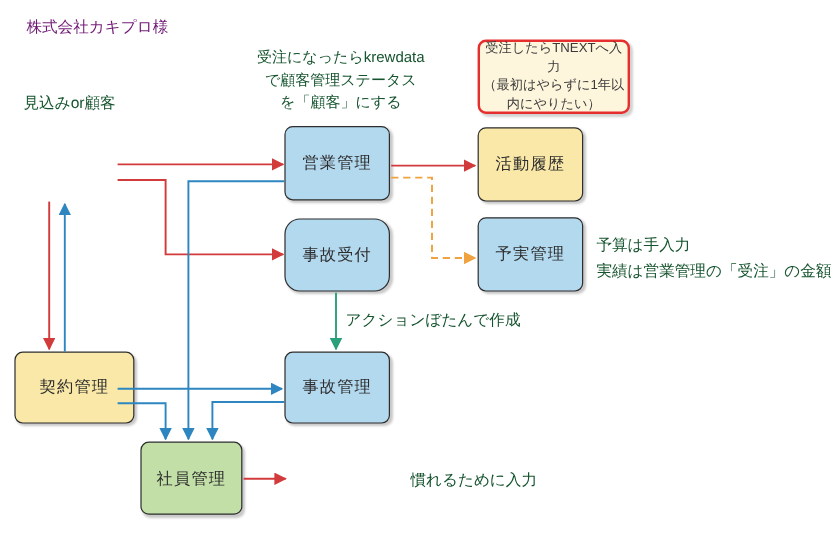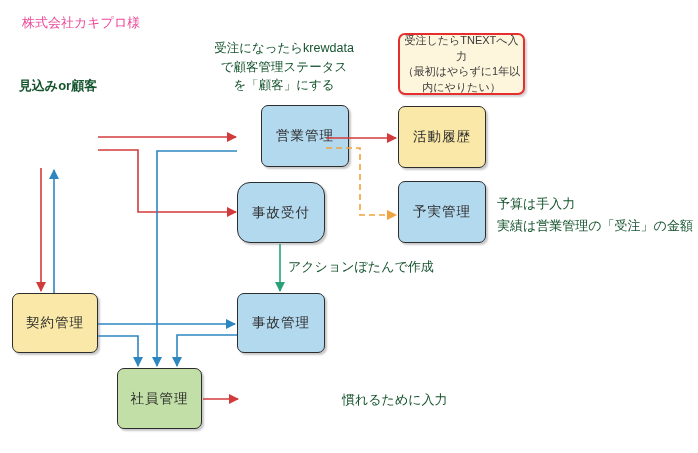--- a/index.html
+++ b/index.html
@@ -1,41 +1,41 @@
 <!DOCTYPE html>
 <html style="--background: #ffffff; --box-border: #2d2d2d; --green-fill: #c1dfa6; --blue-fill: #b3d9ef; --yellow-fill: #f9e8a7; --note-fill: #fdf5dc; --note-border: #e62e2e; --red-arrow: #d23b3b; --blue-arrow: #2e86c1; --teal-arrow: #29a07a; --orange-arrow: #f0a23e; --text: #2d2d2d;"><head>
 <meta charset="utf-8">
 <style>
   html,body{margin:0;padding:0;background:#fff;}
   .canvas{
     position:relative;width:698px;height:453px;background:#fff;overflow:hidden;
     font-family:"Liberation Sans","DejaVu Sans",sans-serif;color:#2d2d2d;
   }
-  .title{position:absolute;left:22px;top:14px;font-size:13px;color:#ec4899;}
+  .title{position:absolute;left:22px;top:14px;font-size:13px;color:#701a75;}
   .ann{position:absolute;font-size:13px;color:#14532d;white-space:pre-line;}
   .ann.center{text-align:center;}
-  .ann-prospect{left:2px;top:77px;width:112px;font-weight:bold;}
+  .ann-prospect{left:2px;top:77px;width:112px;}
   .ann-krewdata{left:200px;top:39px;width:168px;font-size:12.5px;line-height:18.5px;}
   .ann-budget{left:497px;top:193px;line-height:22px;}
   .ann-action{left:288px;top:258px;}
   .ann-practice{left:342px;top:391px;}
   .node{
     position:absolute;box-sizing:border-box;border:1.6px solid var(--box-border,#2d2d2d);
     border-radius:7px;display:flex;align-items:center;justify-content:center;
     font-size:13.5px;letter-spacing:1px;box-shadow:2px 2px 2px rgba(0,0,0,0.22);
   }
   .green{background:var(--green-fill,#c1dfa6);}
   .blue{background:var(--blue-fill,#b3d9ef);}
   .yellow{background:var(--yellow-fill,#f9e8a7);}
   .n0{left:12px;top:105px;width:86px;height:62px;}
-  .n1{left:237px;top:105px;width:88px;height:62px;margin-left:24px;}
+  .n1{left:237px;top:105px;width:88px;height:62px;}
   .n2{left:237px;top:182px;width:88px;height:61px;border-radius:13px;}
   .n3{left:398px;top:106px;width:88px;height:62px;}
   .n4{left:398px;top:181px;width:88px;height:62px;}
-  .n5{left:12px;top:293px;width:86px;height:60px;}
+  .n5{left:12px;top:293px;width:100px;height:60px;}
   .n6{left:237px;top:293px;width:88px;height:60px;}
   .n7{left:117px;top:368px;width:85px;height:61px;}
   .n8{left:240px;top:368px;width:88px;height:61px;}
   .note{
     position:absolute;left:398px;top:33px;width:127px;height:62px;box-sizing:border-box;
     background:var(--note-fill,#fdf5dc);border:2px solid var(--note-border,#e62e2e);
     border-radius:7px;display:flex;align-items:center;justify-content:center;
     font-size:11px;line-height:15.5px;text-align:center;white-space:pre-line;color:#3a3a3a;
     box-shadow:2px 2px 2px rgba(0,0,0,0.18);
   }

